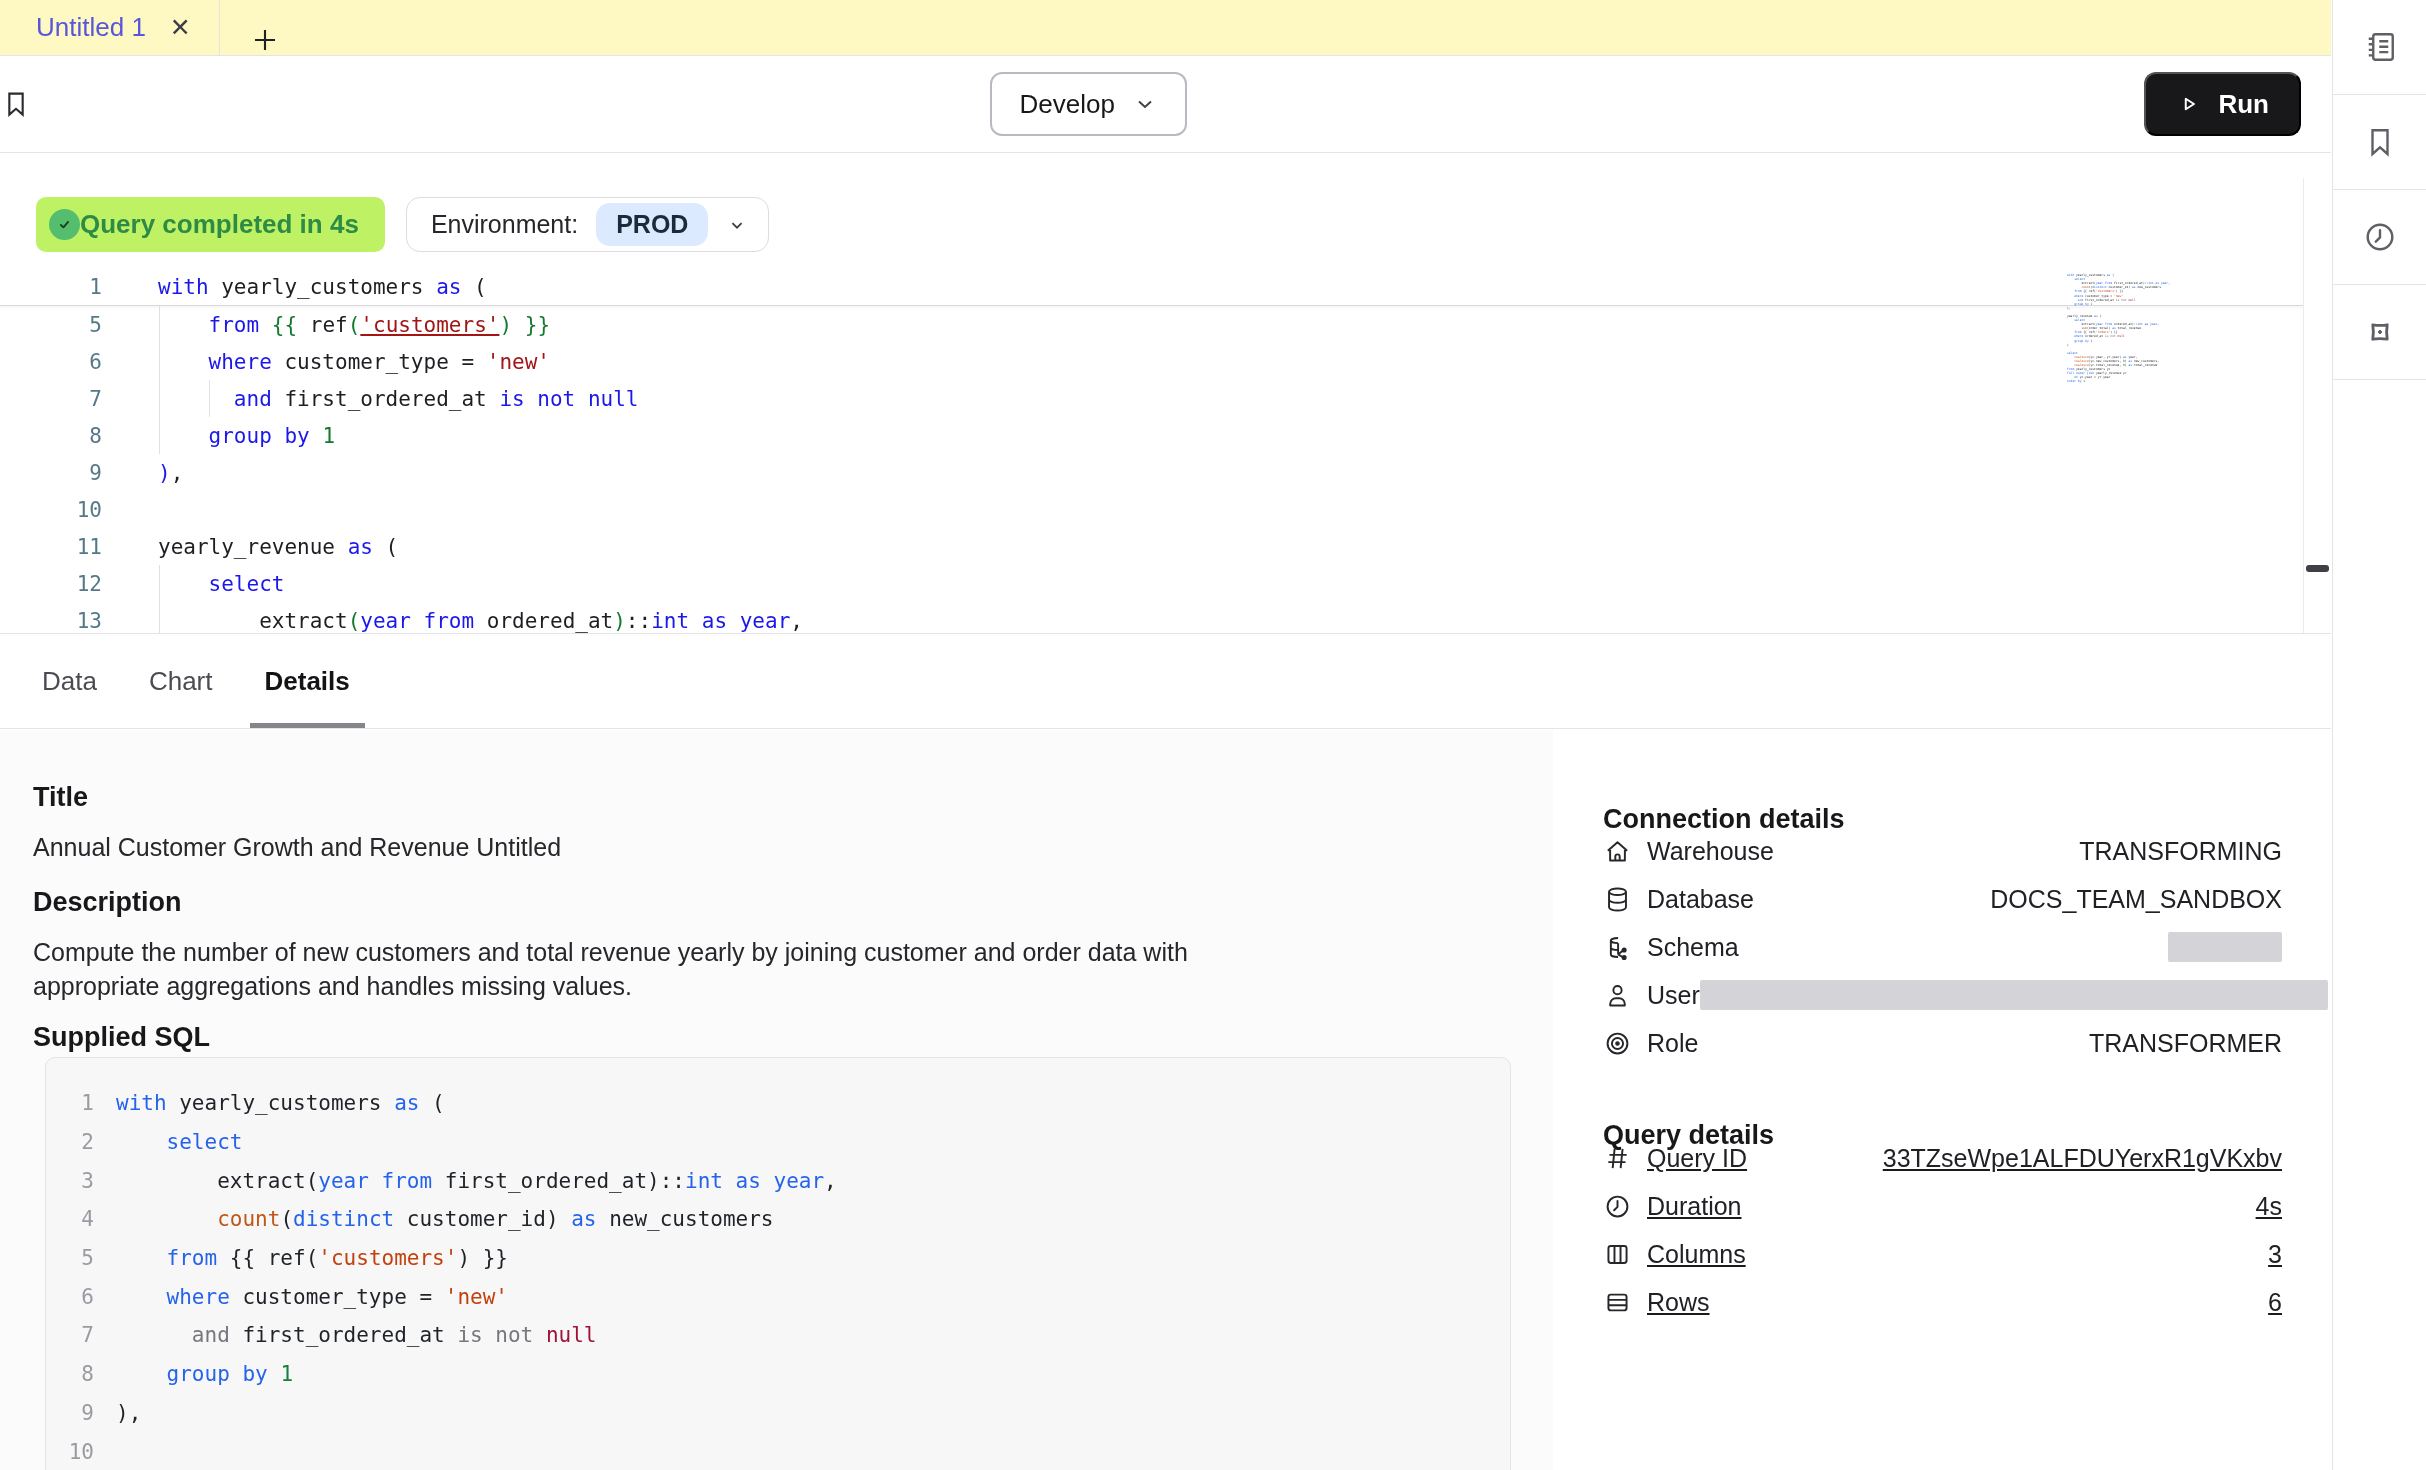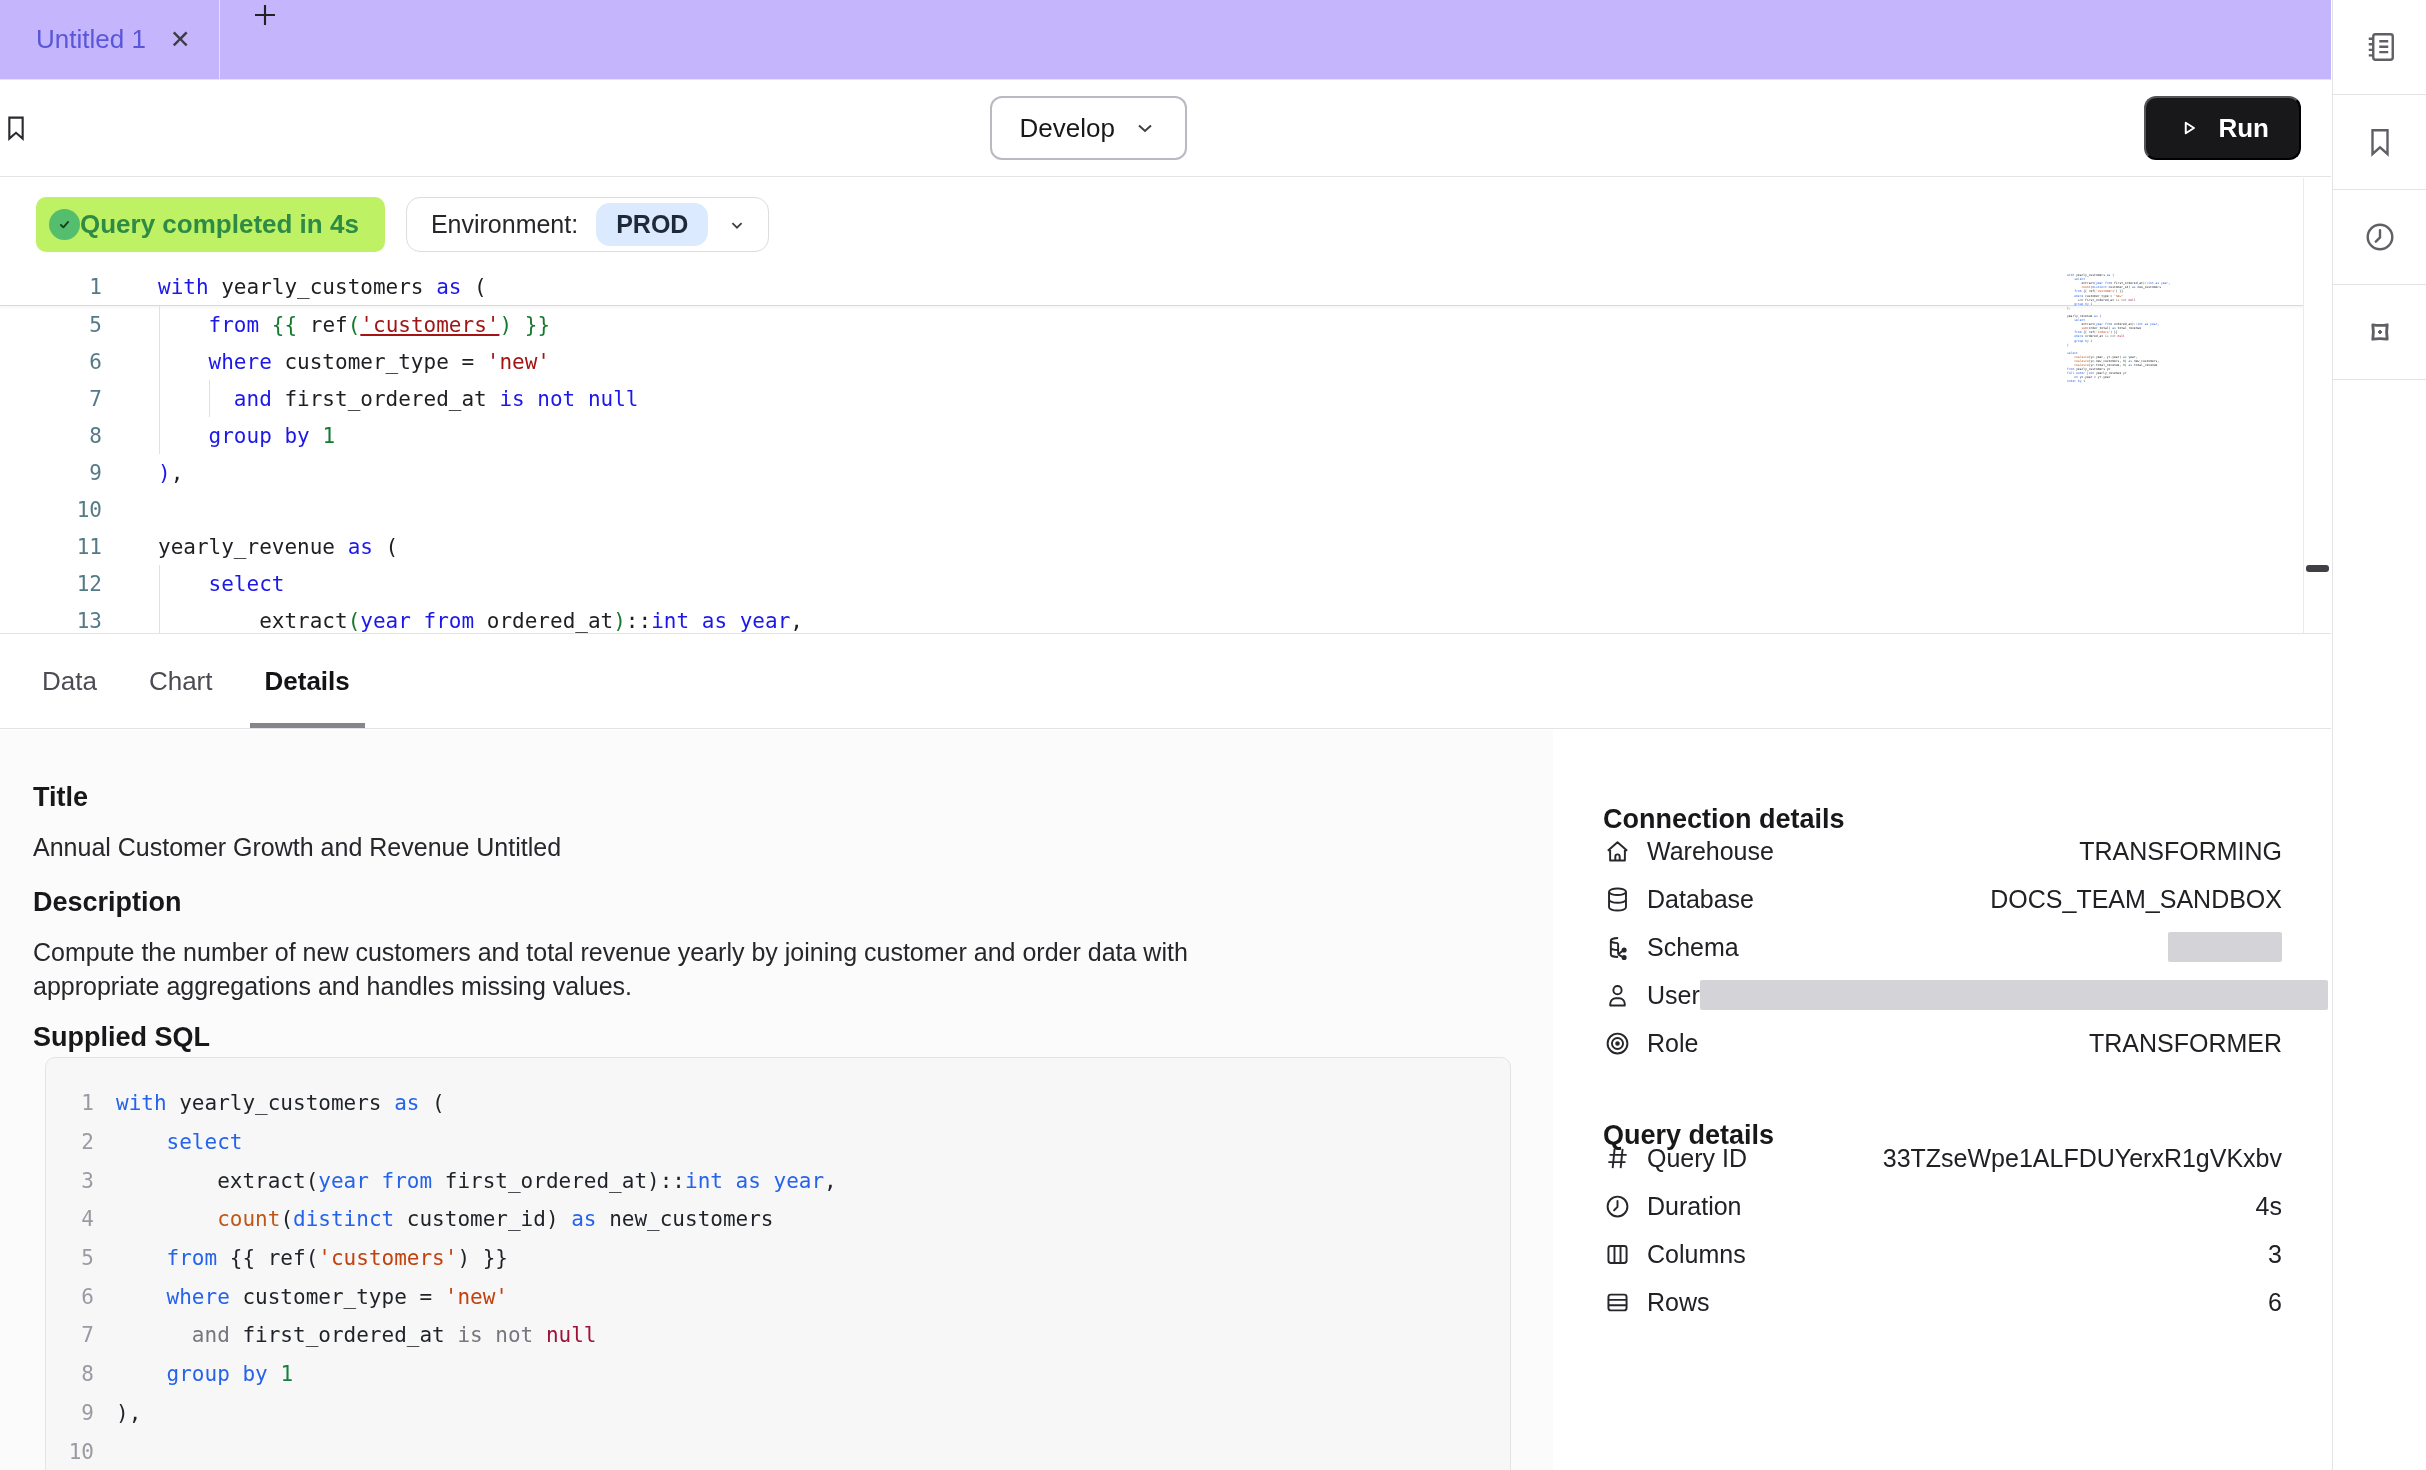--- a/index.html
+++ b/index.html
@@ -8,21 +8,21 @@
   .app { position:relative; width:2426px; height:1470px; background:#fff; }
 
   
   .rail { position:absolute; top:0; right:0; width:94px; height:1470px; border-left:1px solid #e4e4e7; background:#fff; }
   .rail-cell { width:100%; height:95px; border-bottom:1px solid #e4e4e7; display:flex; align-items:center; justify-content:center; color:#5f5f66; cursor:pointer; }
   .rail-cell svg { width:36px; height:36px; }
 
   .main { position:absolute; top:0; left:0; width:2331px; height:1470px; }
 
   
-  .tabbar { height:80px; border-bottom:1px solid #e4e4e7; display:flex; align-items:flex-start; background:#c4b5fd; }
+  .tabbar { height:56px; border-bottom:1px solid #e4e4e7; display:flex; align-items:flex-end; background:#fef9c3; }
   .file-tab { height:100%; display:flex; align-items:center; gap:24px; padding:0 28px 0 36px; border-right:1px solid #e4e4e7; }
   .file-tab-label { font-size:26px; color:#5956d9; }
   .tab-close { font-size:25px; color:#3c3c43; cursor:pointer; }
   .tab-add { margin-left:30px; color:#222; cursor:pointer; display:flex; }
   .tab-add svg { width:30px; height:30px; }
 
   
   .toolbar { height:97px; border-bottom:1px solid #e4e4e7; display:flex; align-items:center; justify-content:space-between; gap:30px; padding-right:30px; background:#fff; }
   .icon-btn { display:flex; align-items:center; color:#2a2a30; cursor:pointer; }
   .icon-btn svg { width:32px; height:32px; }
@@ -281,21 +281,21 @@
                   <circle cx="12" cy="12" r="4.6"></circle>
                   <circle cx="12" cy="12" r="1.1" fill="currentColor"></circle>
                 </svg>
                 <span>Role</span>
               </span>
             <span class="kv-value">TRANSFORMER</span>
           </div>
         </div>
 
         <div class="h1 sec-head" style="top:366px;">Query details</div>
-        <div class="kv-rows" style="top:404px;">
+        <div class="kv-rows" style="top:404px;text-decoration:underline;">
           <div class="kv">
             <span class="kv-label">
                 <svg viewBox="0 0 24 24" fill="none" stroke="currentColor" stroke-width="1.6">
                   <path d="M9.6 4L8 20M16.2 4l-1.6 16M5.4 9h14.2M4.4 15h14.2"></path>
                 </svg>
                 <span>Query ID</span>
               </span>
             <span class="kv-value">33TZseWpe1ALFDUYerxR1gVKxbv</span>
           </div>
           <div class="kv">

